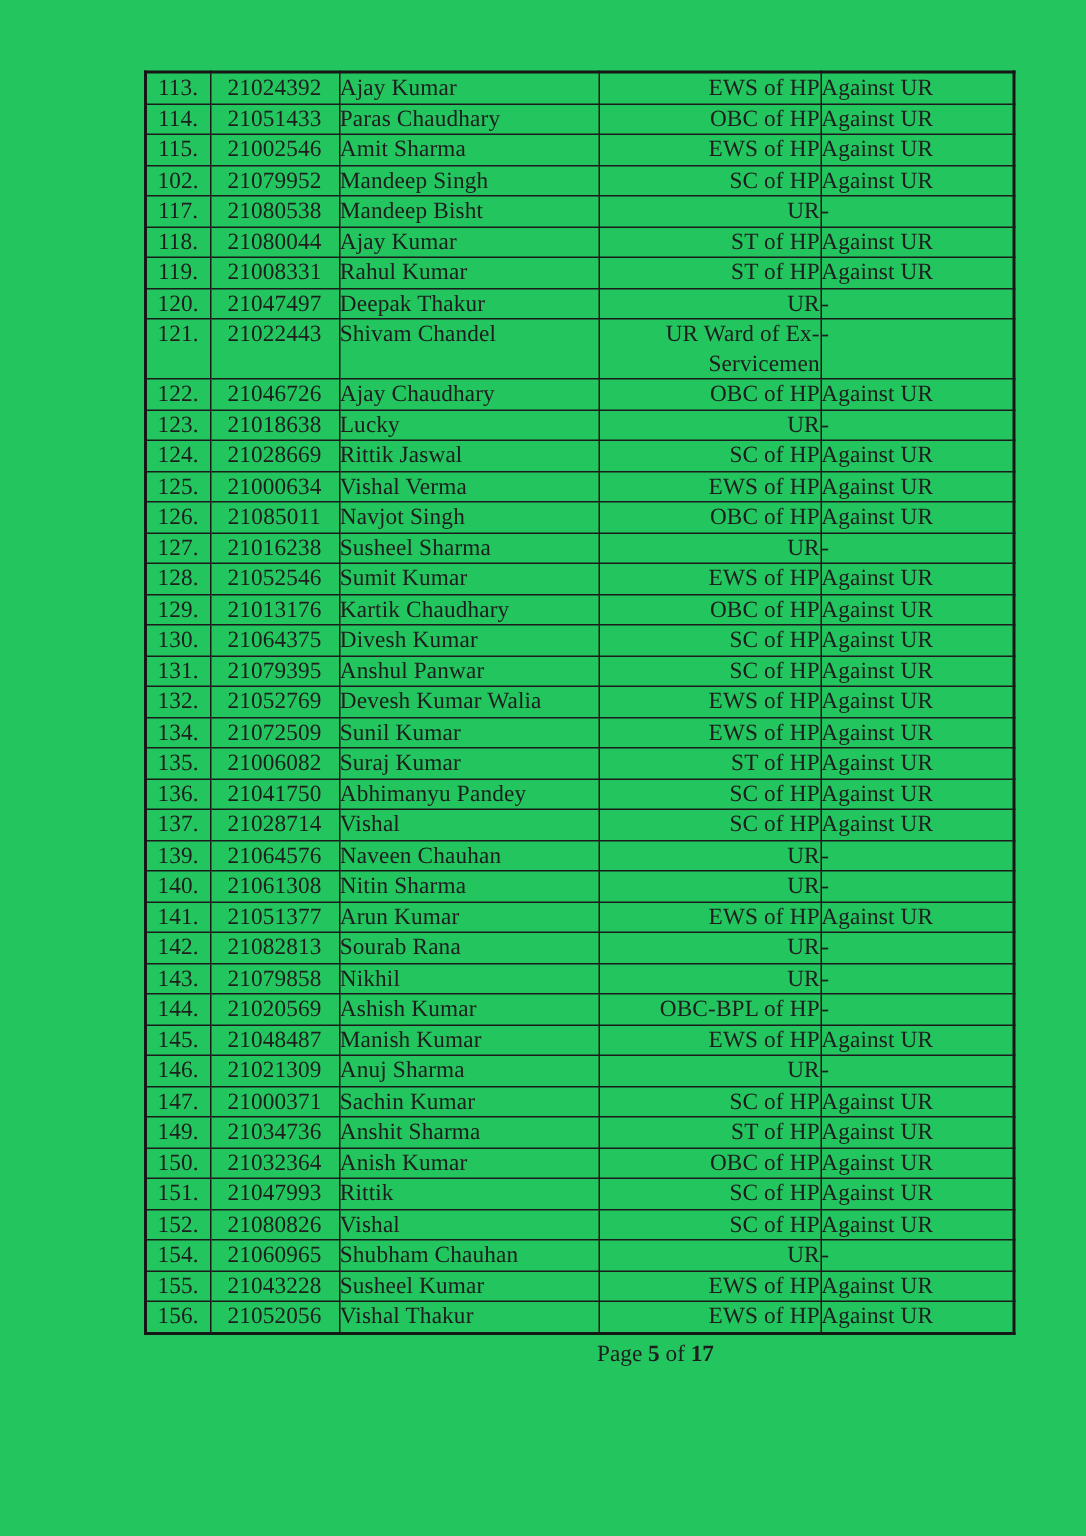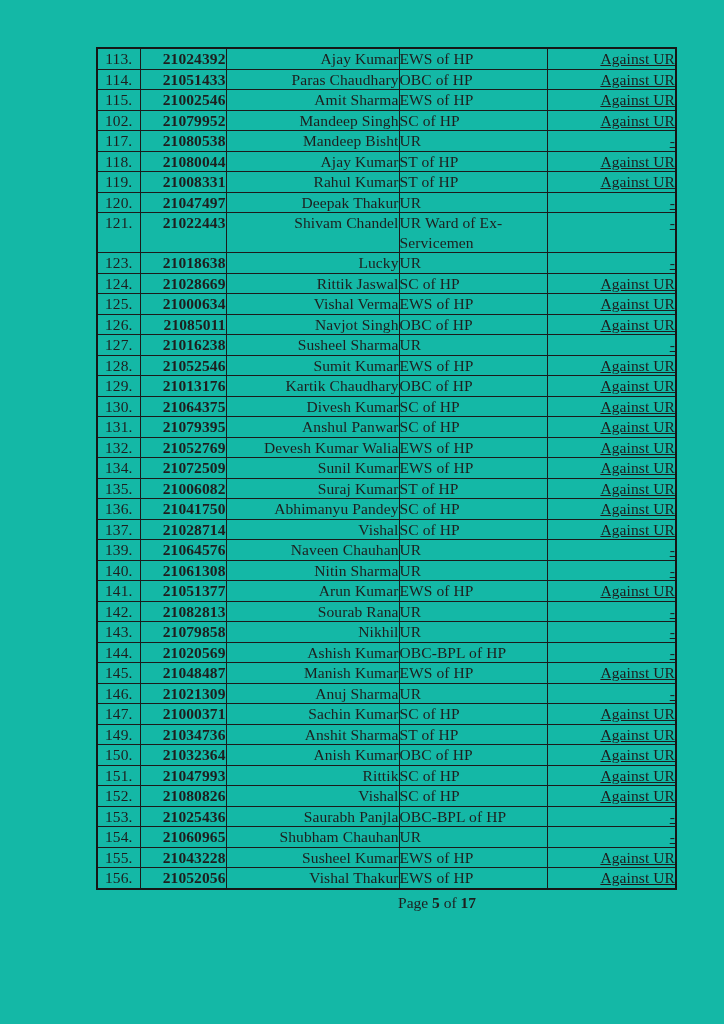--- a/index.html
+++ b/index.html
@@ -11,21 +11,21 @@
     height: 1024px;
     position: relative;
     background: #fdfdfc;
     font-family: "Liberation Serif", "DejaVu Serif", serif;
     color: #1c1c1c;
     overflow: hidden;
   }
   .page {
     position: absolute;
     inset: 0;
-    background: #14b8a6;
+    background: #22c55e;
   }
   table.result-table {
     position: absolute;
     left: 96px;
     top: 47px;
     width: 579px;
     border-collapse: collapse;
     table-layout: fixed;
     border: 2px solid #161616;
   }
@@ -34,24 +34,24 @@
     font-size: 15.5px;
     line-height: 19.5px;
     height: 19.5px;
     vertical-align: top;
     padding: 0;
     color: #1e1e1e;
     letter-spacing: 0.1px;
     overflow: hidden;
   }
   td.c-serial { text-align: center; }
-  td.c-roll   { padding-left: 11px; text-align: right; font-weight: bold; }
-  td.c-name   { padding-left: 13px; text-align: right; margin-left: 45px; }
-  td.c-category { text-align: left; }
-  td.c-remark   { text-align: right; text-decoration: underline; }
+  td.c-roll   { padding-left: 11px; text-align: center; }
+  td.c-name   { padding-left: 13px; text-align: left; margin-left: 45px; }
+  td.c-category { text-align: right; }
+  td.c-remark   { text-align: left; }
   .footer {
     position: absolute;
     left: 96px;
     top: 893px;
     width: 682px;
     text-align: center;
     font-size: 15.5px;
     line-height: 20px;
     color: #1e1e1e;
   }
@@ -137,20 +137,27 @@
         </tr>
 
         <tr>
           <td class="c-serial">121.</td>
           <td class="c-roll">21022443</td>
           <td class="c-name">Shivam Chandel</td>
           <td class="c-category">UR Ward of Ex-Servicemen</td>
           <td class="c-remark">-</td>
         </tr>
 
+        <tr>
+          <td class="c-serial">122.</td>
+          <td class="c-roll">21046726</td>
+          <td class="c-name">Ajay Chaudhary</td>
+          <td class="c-category">OBC of HP</td>
+          <td class="c-remark">Against UR</td>
+        </tr>
 
         <tr>
           <td class="c-serial">123.</td>
           <td class="c-roll">21018638</td>
           <td class="c-name">Lucky</td>
           <td class="c-category">UR</td>
           <td class="c-remark">-</td>
         </tr>
 
         <tr>
@@ -357,27 +364,20 @@
         </tr>
 
         <tr>
           <td class="c-serial">152.</td>
           <td class="c-roll">21080826</td>
           <td class="c-name">Vishal</td>
           <td class="c-category">SC of HP</td>
           <td class="c-remark">Against UR</td>
         </tr>
 
-        <tr>
-          <td class="c-serial">153.</td>
-          <td class="c-roll">21025436</td>
-          <td class="c-name">Saurabh Panjla</td>
-          <td class="c-category">OBC-BPL of HP</td>
-          <td class="c-remark">-</td>
-        </tr>
 
         <tr>
           <td class="c-serial">154.</td>
           <td class="c-roll">21060965</td>
           <td class="c-name">Shubham Chauhan</td>
           <td class="c-category">UR</td>
           <td class="c-remark">-</td>
         </tr>
 
         <tr>

